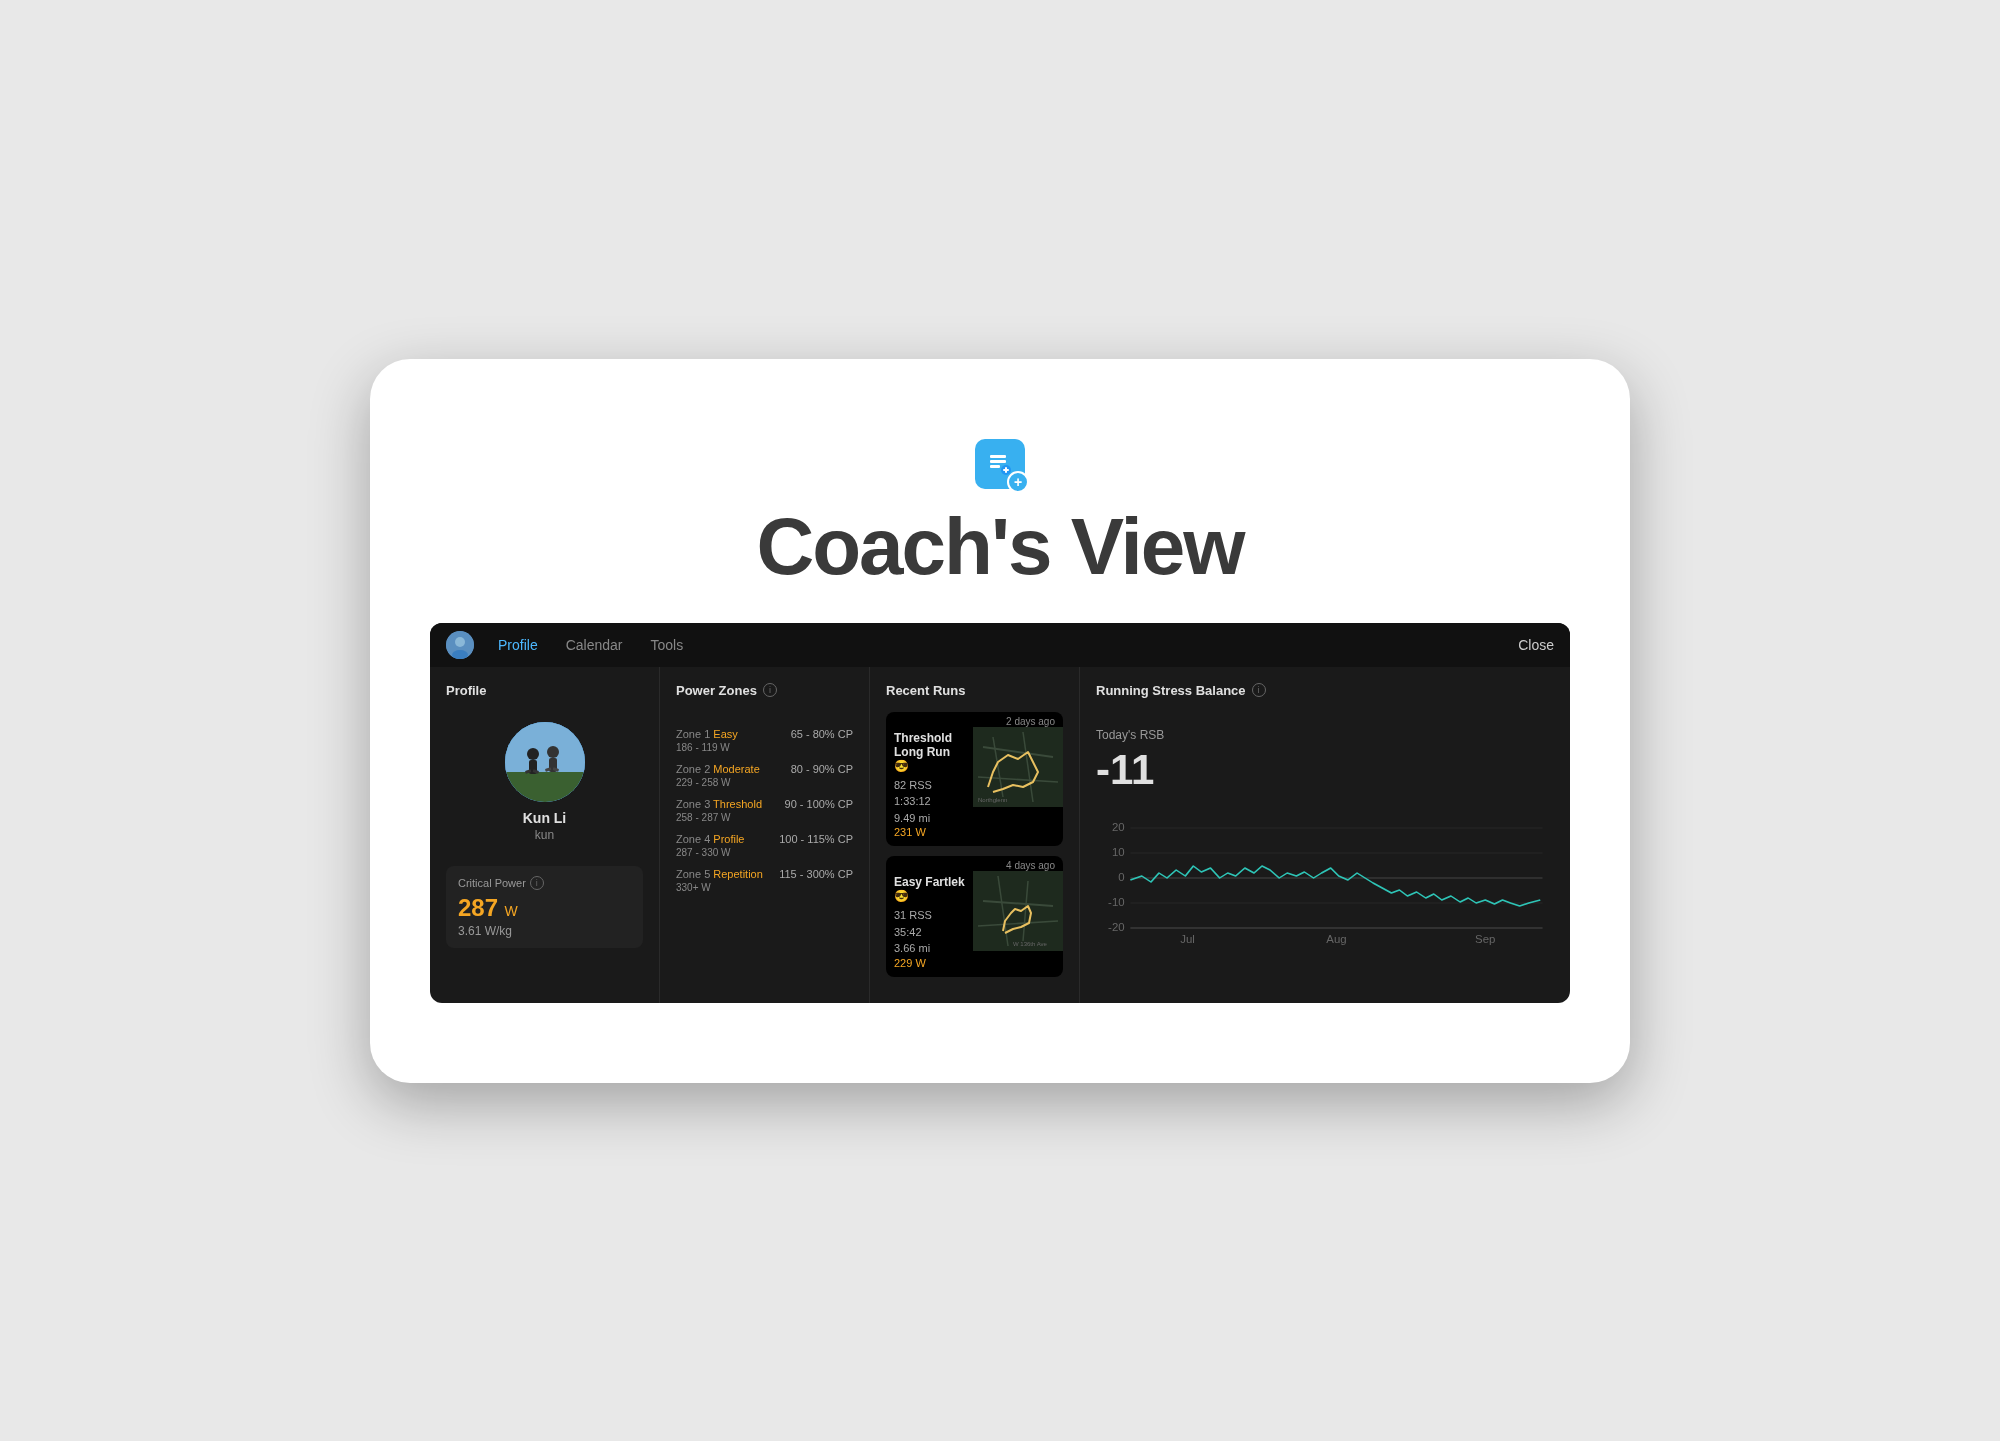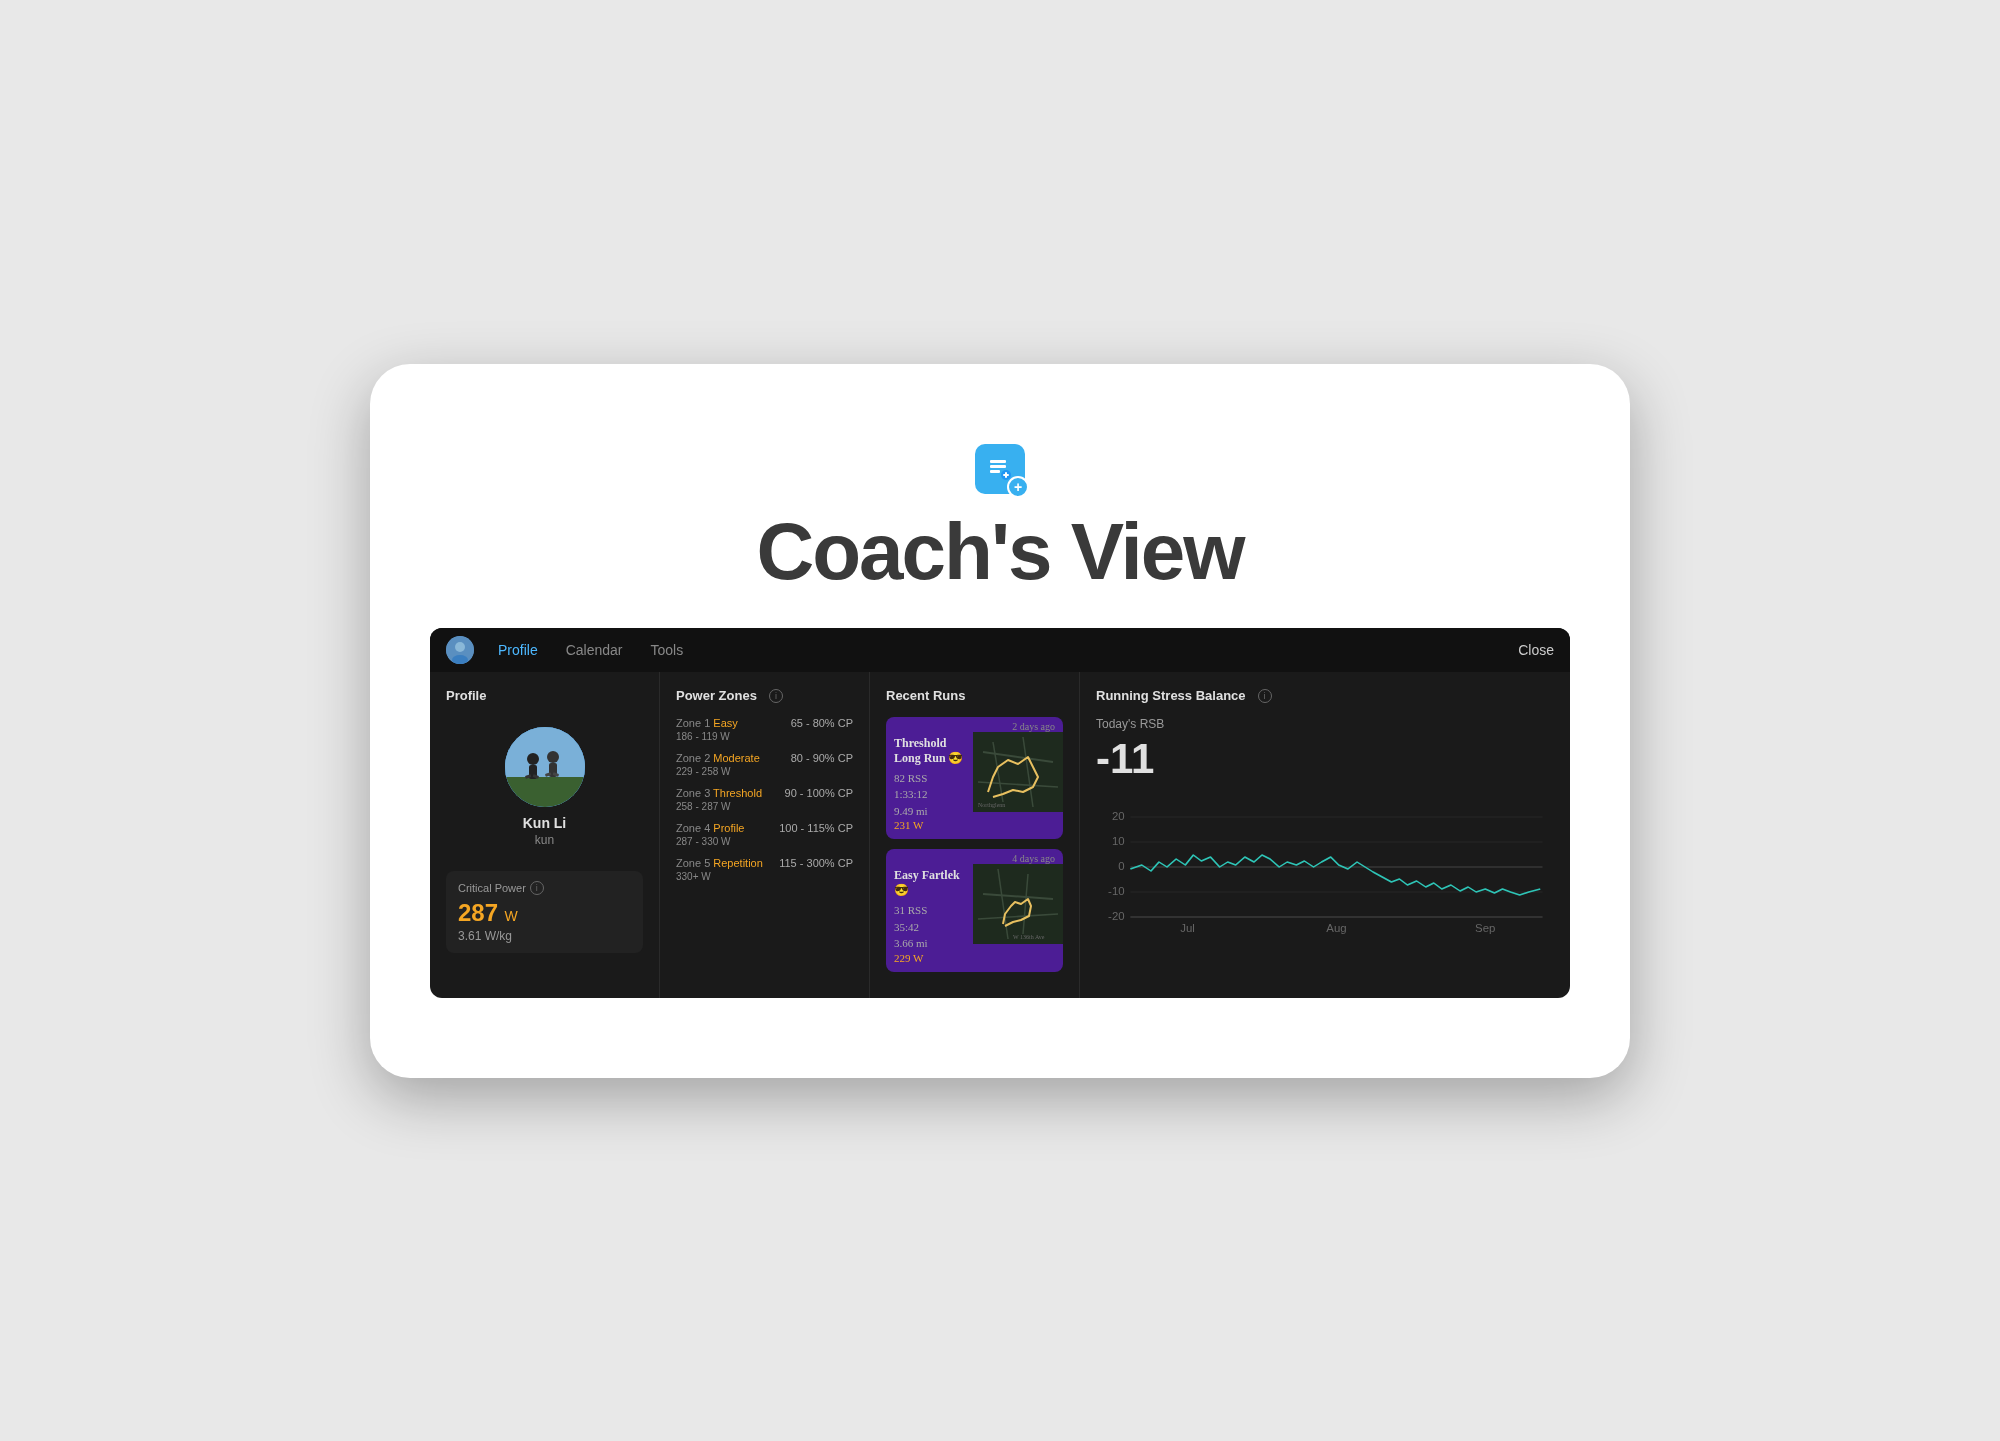--- a/index.html
+++ b/index.html
@@ -216,25 +216,24 @@
     .zone-repetition { color: #f5a623; }
     .zone-range {
       color: #888;
       font-size: 10px;
     }
     .zone-cp-range {
       color: #aaa;
       font-size: 11px;
     }
     .run-card {
-      background: #4c1d95;
+      background: #000000;
       border-radius: 8px;
       margin-bottom: 10px;
       overflow: hidden;
-      font-family: Liberation Serif, serif;
     }
     .run-timestamp {
       text-align: right;
       font-size: 10px;
       color: #888;
       padding: 4px 8px 0 8px;
     }
     .run-card-body {
       display: flex;
       gap: 0;
@@ -322,23 +321,23 @@
       width: 14px;
       height: 14px;
       border-radius: 50%;
       border: 1px solid #666;
       color: #666;
       font-size: 9px;
       cursor: pointer;
     }
     .panel-title-row {
       display: flex;
-      align-items: flex-end;
-      gap: 12px;
-      margin-bottom: 14px;
+      align-items: flex-start;
+      gap: 6px;
+      margin-bottom: 30px;
     }
     .panel-title-row .panel-title {
       margin-bottom: 0;
     }
   </style>
 </head>
 <body>
 
 <div class="device-frame">
 

